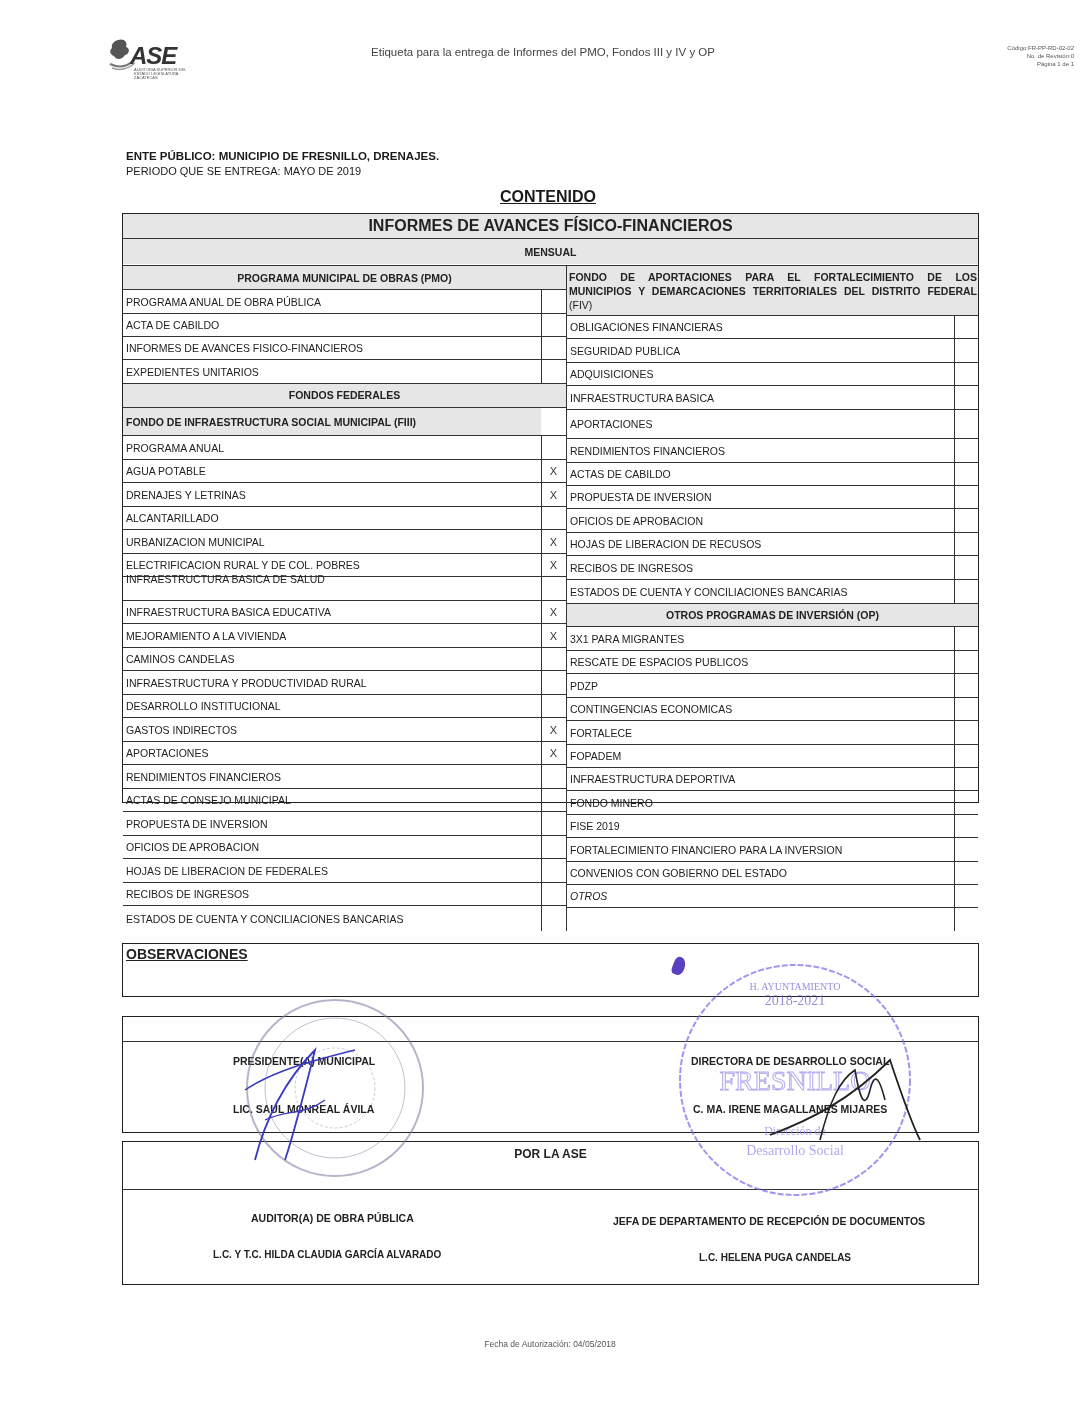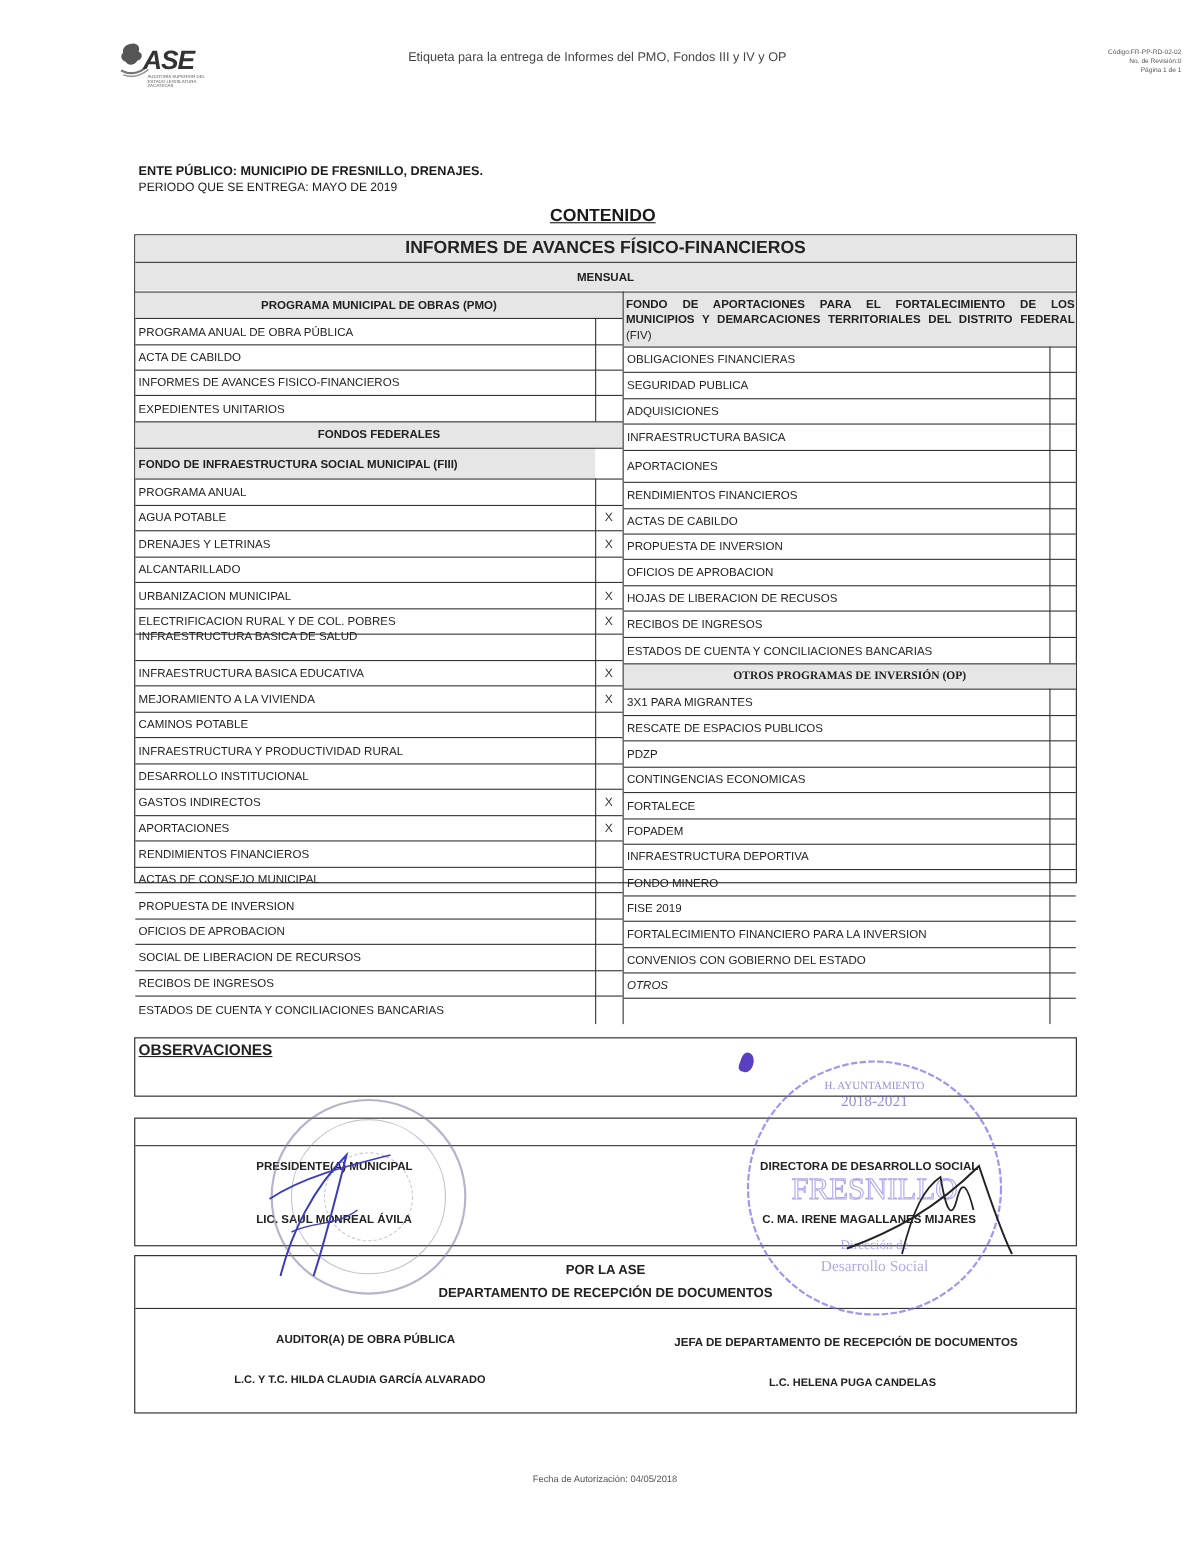--- a/index.html
+++ b/index.html
@@ -114,21 +114,21 @@
       <div class="hline" style="left: 0px; top: 362px; width: 443px;"></div>
       <div class="cell" style="left: 3px; top: 360px;">INFRAESTRUCTURA BASICA DE SALUD</div>
       <div class="mark-x" style="left: 418px; top: 369px;"></div>
       <div class="hline" style="left: 0px; top: 386px; width: 443px;"></div>
       <div class="cell" style="left: 3px; top: 393px;">INFRAESTRUCTURA BASICA EDUCATIVA</div>
       <div class="mark-x" style="left: 418px; top: 392px;">X</div>
       <div class="hline" style="left: 0px; top: 409px; width: 443px;"></div>
       <div class="cell" style="left: 3px; top: 417px;">MEJORAMIENTO A LA VIVIENDA</div>
       <div class="mark-x" style="left: 418px; top: 416px;">X</div>
       <div class="hline" style="left: 0px; top: 433px; width: 443px;"></div>
-      <div class="cell" style="left: 3px; top: 440px;">CAMINOS POTABLE</div>
+      <div class="cell" style="left: 3px; top: 440px;">CAMINOS CANDELAS</div>
       <div class="mark-x" style="left: 418px; top: 439px;"></div>
       <div class="hline" style="left: 0px; top: 456px; width: 443px;"></div>
       <div class="cell" style="left: 3px; top: 464px;">INFRAESTRUCTURA Y PRODUCTIVIDAD RURAL</div>
       <div class="mark-x" style="left: 418px; top: 463px;"></div>
       <div class="hline" style="left: 0px; top: 480px; width: 443px;"></div>
       <div class="cell" style="left: 3px; top: 487px;">DESARROLLO INSTITUCIONAL</div>
       <div class="mark-x" style="left: 418px; top: 486px;"></div>
       <div class="hline" style="left: 0px; top: 503px; width: 443px;"></div>
       <div class="cell" style="left: 3px; top: 511px;">GASTOS INDIRECTOS</div>
       <div class="mark-x" style="left: 418px; top: 510px;">X</div>
@@ -141,21 +141,21 @@
       <div class="hline" style="left: 0px; top: 574px; width: 443px;"></div>
       <div class="cell" style="left: 3px; top: 581px;">ACTAS DE CONSEJO MUNICIPAL</div>
       <div class="mark-x" style="left: 418px; top: 580px;"></div>
       <div class="hline" style="left: 0px; top: 597px; width: 443px;"></div>
       <div class="cell" style="left: 3px; top: 605px;">PROPUESTA DE INVERSION</div>
       <div class="mark-x" style="left: 418px; top: 604px;"></div>
       <div class="hline" style="left: 0px; top: 621px; width: 443px;"></div>
       <div class="cell" style="left: 3px; top: 628px;">OFICIOS DE APROBACION</div>
       <div class="mark-x" style="left: 418px; top: 627px;"></div>
       <div class="hline" style="left: 0px; top: 644px; width: 443px;"></div>
-      <div class="cell" style="left: 3px; top: 652px;">SOCIAL DE LIBERACION DE RECURSOS</div>
+      <div class="cell" style="left: 3px; top: 652px;">HOJAS DE LIBERACION DE FEDERALES</div>
       <div class="mark-x" style="left: 418px; top: 651px;"></div>
       <div class="hline" style="left: 0px; top: 668px; width: 443px;"></div>
       <div class="cell" style="left: 3px; top: 675px;">RECIBOS DE INGRESOS</div>
       <div class="mark-x" style="left: 418px; top: 674px;"></div>
       <div class="hline" style="left: 0px; top: 691px; width: 443px;"></div>
       <div class="cell" style="left: 3px; top: 700px;">ESTADOS DE CUENTA Y CONCILIACIONES BANCARIAS</div>
       <div class="mark-x" style="left: 418px; top: 699px;"></div>
     </div>
   <div id="right-rows">
       <div class="cell" style="left: 447px; top: 108px;">OBLIGACIONES FINANCIERAS</div>
@@ -231,40 +231,39 @@
       <div class="hline" style="left: 444px; top: 670px; width: 411px;"></div>
       <div class="cell" style="left: 447px; top: 677px; font-style: italic;">OTROS</div>
       <div class="mark-x" style="left: 831px; top: 676px;"></div>
       <div class="hline" style="left: 444px; top: 693px; width: 411px;"></div>
       <div class="cell" style="left: 447px; top: 701px;"></div>
       <div class="mark-x" style="left: 831px; top: 700px;"></div>
     </div>
 
   <div class="hdr" style="left:0;top:175px;width:443px;">FONDOS FEDERALES</div>
   <div class="cell" style="left:3px;top:203px;font-weight:bold;">FONDO DE INFRAESTRUCTURA SOCIAL MUNICIPAL (FIII)</div>
-  <div class="hdr" style="left:444px;top:395px;width:411px;font-family:Liberation Serif, serif;">OTROS PROGRAMAS DE INVERSIÓN (OP)</div>
+  <div class="hdr" style="left:444px;top:395px;width:411px;">OTROS PROGRAMAS DE INVERSIÓN (OP)</div>
 </div>
 
 <div class="abs box" style="left:122px;top:943px;width:857px;height:54px;">
   <div class="cell" style="left:3px;top:3px;font-weight:bold;font-size:14px;text-decoration:underline;">OBSERVACIONES</div>
   <div class="cell" style="left:3px;top:20px;"></div>
 </div>
 
 <div class="abs box" style="left:122px;top:1016px;width:857px;height:117px;">
   <div class="hline" style="left:0;top:24px;width:855px;"></div>
   <div class="sign-label" style="left:110px;top:38px;">PRESIDENTE(A) MUNICIPAL</div>
   <div class="sign-label" style="left:110px;top:86px;">LIC. SAUL MONREAL ÁVILA</div>
   <div class="sign-label" style="left:568px;top:38px;">DIRECTORA DE DESARROLLO SOCIAL</div>
   <div class="sign-label" style="left:570px;top:86px;">C. MA. IRENE MAGALLANES MIJARES</div>
 </div>
 
 <div class="abs box" style="left:122px;top:1141px;width:857px;height:144px;">
   <div class="hline" style="left:0;top:47px;width:855px;"></div>
   <div class="hdr" style="left:0;top:5px;width:855px;font-size:12px;">POR LA ASE</div>
-  <div class="hdr" style="left:0;top:26px;width:855px;font-size:12px;">DEPARTAMENTO DE RECEPCIÓN DE DOCUMENTOS</div>
   <div class="sign-label" style="left:128px;top:70px;">AUDITOR(A) DE OBRA PÚBLICA</div>
   <div class="sign-label" style="left:90px;top:107px;font-size:10px;">L.C. Y T.C. HILDA CLAUDIA GARCÍA ALVARADO</div>
   <div class="sign-label" style="left:490px;top:73px;">JEFA DE DEPARTAMENTO DE RECEPCIÓN DE DOCUMENTOS</div>
   <div class="sign-label" style="left:576px;top:110px;font-size:10px;">L.C. HELENA PUGA CANDELAS</div>
 </div>
 
 <svg class="abs" style="left:230px;top:990px;width:210px;height:200px;opacity:0.55;" viewBox="0 0 210 200">
   <circle cx="105" cy="98" r="88" fill="none" stroke="#7a7aa0" stroke-width="2"></circle>
   <circle cx="105" cy="98" r="70" fill="none" stroke="#8a8aaa" stroke-width="1"></circle>
   <circle cx="105" cy="98" r="40" fill="none" stroke="#9a9ab8" stroke-width="1" stroke-dasharray="3 2"></circle>

